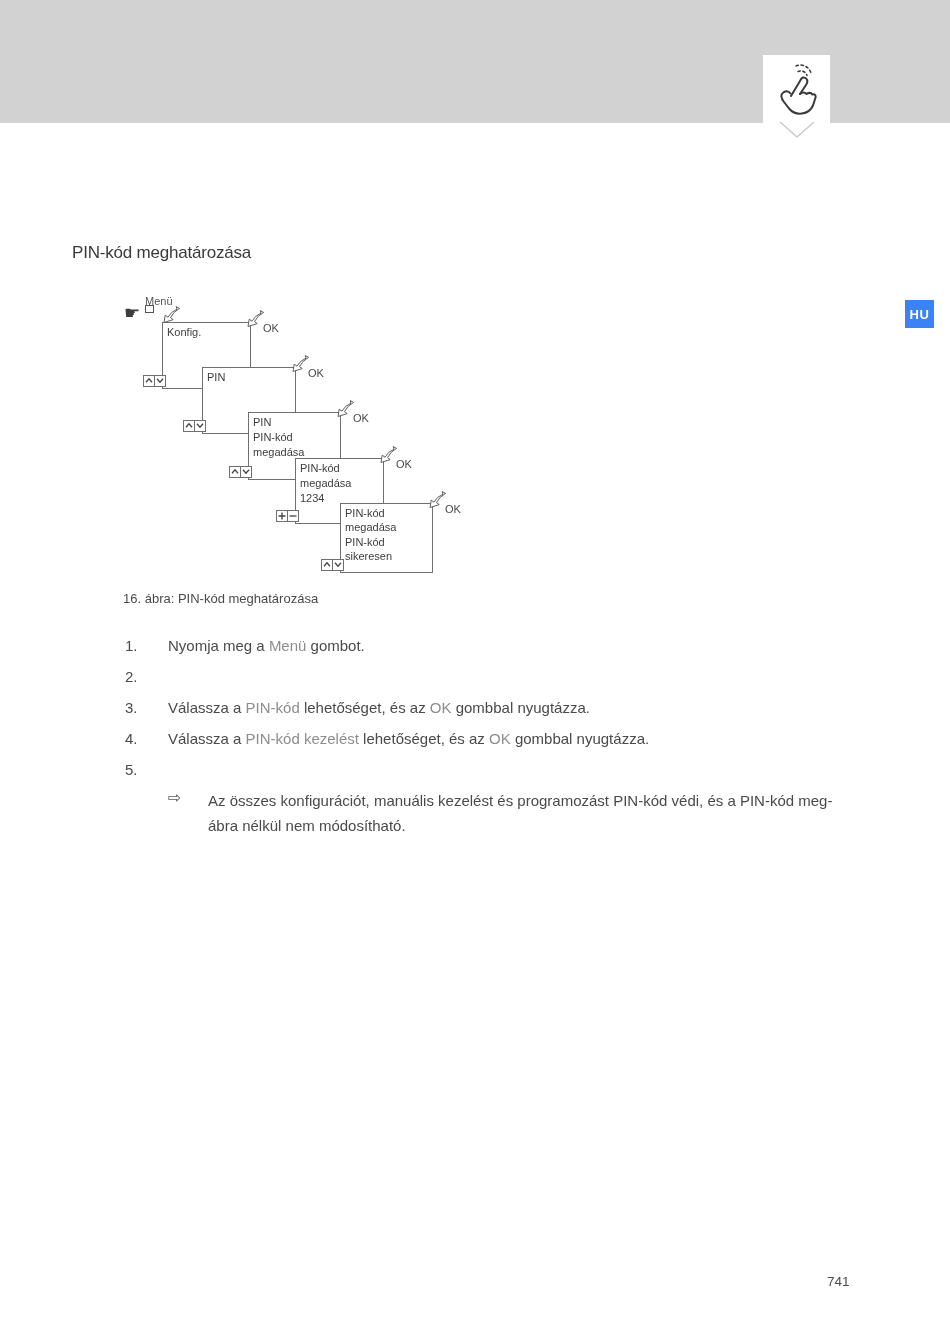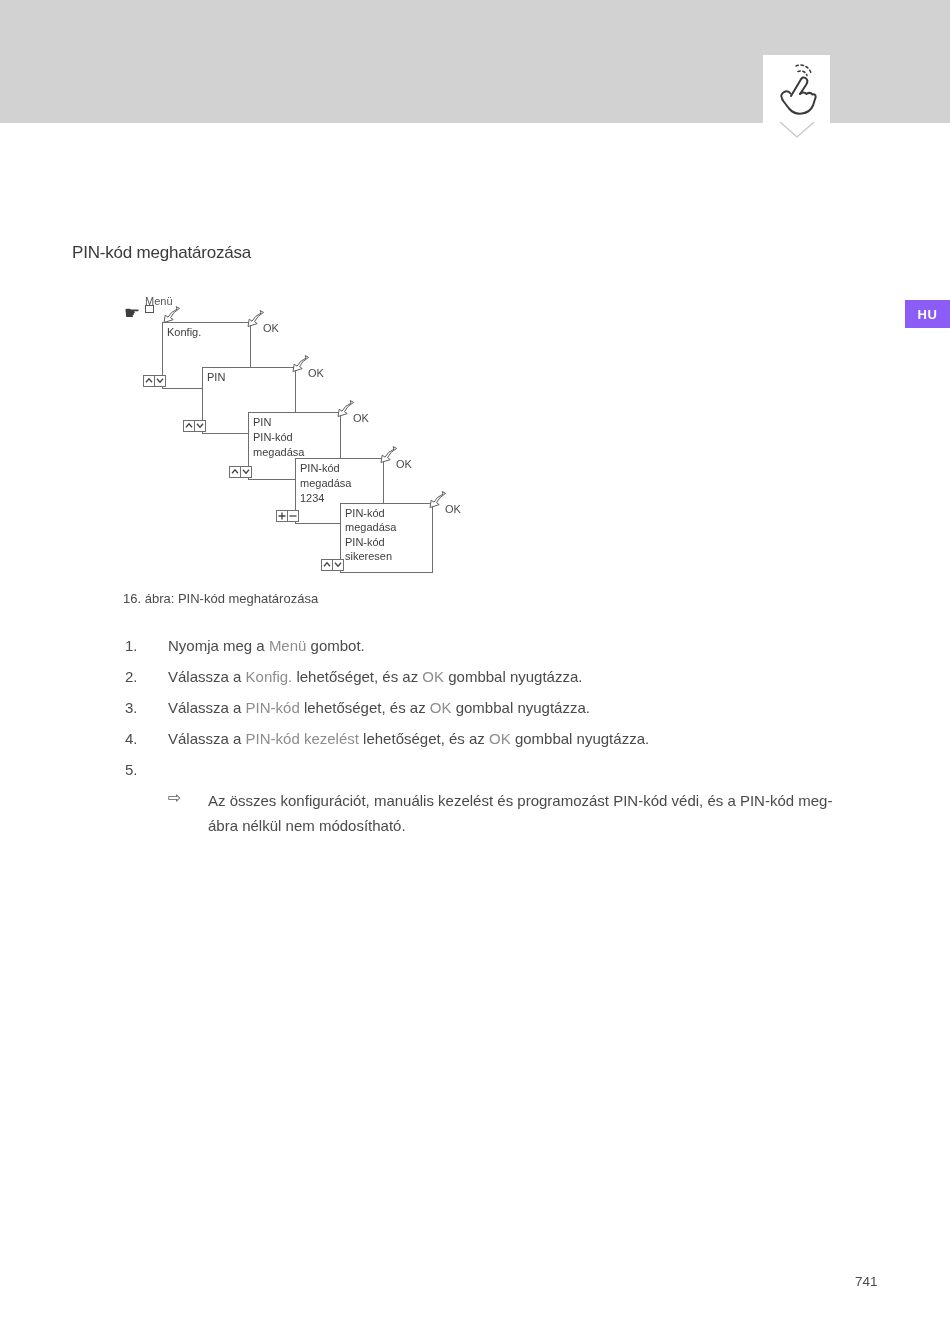--- a/index.html
+++ b/index.html
@@ -1,35 +1,35 @@
 <!DOCTYPE html>
 <html><head>
 <meta charset="utf-8">
 <style>
   html,body{margin:0;padding:0;background:#888;}
   .page{position:relative;width:950px;height:1343px;background:#fff;margin:0 auto;
         font-family:"Liberation Sans",sans-serif;overflow:hidden;color:#4a4a4a;}
   .band{position:absolute;left:0;top:0;width:950px;height:123px;background:#d2d2d2;}
   .callout{position:absolute;left:763px;top:55px;width:67px;height:68px;background:#fff;}
   .callout-tail{position:absolute;left:779px;top:122px;}
-  .hu-badge{position:absolute;left:905px;top:300px;width:45px;height:28px;background:#8b5cf6;
+  .hu-badge{position:absolute;left:905px;top:300px;width:29px;height:28px;background:#3b82f6;
             color:#fff;font-size:13px;font-weight:bold;letter-spacing:.5px;
             display:flex;align-items:center;justify-content:center;}
   .title{position:absolute;left:72px;top:243px;font-size:17px;color:#3a3a3a;letter-spacing:-0.2px;}
   .diagram{position:absolute;left:120px;top:288px;}
   .caption{position:absolute;left:123px;top:591px;font-size:13px;}
   .steps{position:absolute;left:125px;top:637px;width:760px;list-style:none;margin:0;padding:0;}
   .steps li{display:flex;line-height:17px;font-size:15px;margin-bottom:14px;}
   .steps .num{width:43px;flex:0 0 43px;}
   .key{color:#8d8d8d;}
   .note{position:absolute;left:168px;top:788px;display:flex;font-size:15px;}
   .note .arr{width:40px;flex:0 0 40px;font-size:16px;color:#5a5a5a;
              font-family:"DejaVu Sans","Liberation Sans",sans-serif;}
   .note .body{line-height:25px;max-width:680px;}
-  .pagenum{position:absolute;left:855px;top:1274px;font-size:13.5px;}
+  .pagenum{position:absolute;left:827px;top:1274px;font-size:13.5px;}
   svg text{font-family:"Liberation Sans",sans-serif;}
 </style>
 </head>
 <body>
 
 <div class="page">
 
   <div class="band"></div>
 
   <div class="callout">
@@ -125,21 +125,20 @@
 
   <div class="caption">16. ábra: PIN-kód meghatározása</div>
 
   <ol class="steps">
       <li>
         <span class="num">1.</span>
         <span><span>Nyomja meg a </span><span class="key">Menü</span><span> gombot.</span></span>
       </li>
       <li>
         <span class="num">2.</span>
-        <span><span>Válassza a </span><span class="key">Konfig.</span><span> lehetőséget, és az </span><span class="key">OK</span><span> gombbal nyugtázza.</span></span>
       </li>
       <li>
         <span class="num">3.</span>
         <span><span>Válassza a </span><span class="key">PIN-kód</span><span> lehetőséget, és az </span><span class="key">OK</span><span> gombbal nyugtázza.</span></span>
       </li>
       <li>
         <span class="num">4.</span>
         <span><span>Válassza a </span><span class="key">PIN-kód kezelést</span><span> lehetőséget, és az </span><span class="key">OK</span><span> gombbal nyugtázza.</span></span>
       </li>
       <li>

